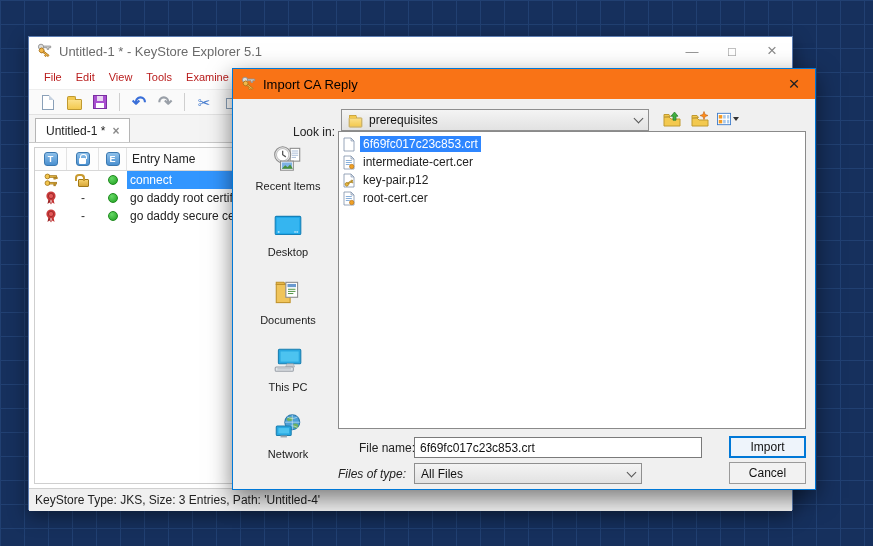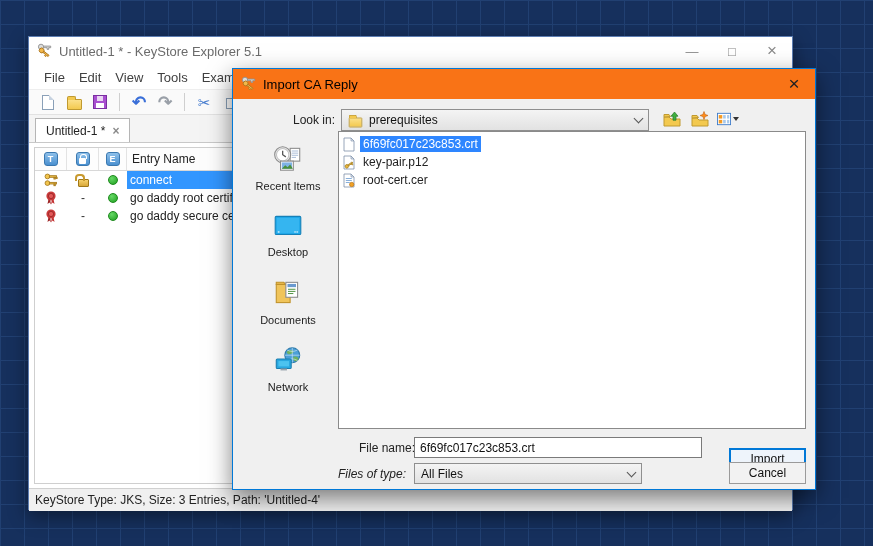--- a/index.html
+++ b/index.html
@@ -17,21 +17,21 @@
 
   
   .main-window{position:absolute;left:28px;top:36px;width:765px;height:474px;
     background:#fff;border:1px solid #5c7db2;box-shadow:0 6px 18px rgba(0,0,0,.45);}
   .titlebar{height:28px;background:#fff;display:flex;align-items:center;padding-left:8px;}
   .titlebar .title{color:#6b6b6b;font-size:13px;margin-left:6px;}
   .win-controls{margin-left:auto;display:flex;height:100%;}
   .win-btn{width:40px;display:flex;align-items:center;justify-content:center;
     color:#8a8a8a;font-size:13px;cursor:default;}
   .menubar{height:24px;background:#fff;display:flex;align-items:center;padding-left:8px;}
-  .menu-item{padding:3px 7px;color:#404040;font-size:13px;}
+  .menu-item{padding:3px 7px;color:#b91c1c;font-size:11px;}
   .toolbar{height:26px;background:#fafafa;border-top:1px solid #eee;border-bottom:1px solid #e2e2e2;
     display:flex;align-items:center;padding-left:8px;gap:4px;}
   .tool-sep{width:1px;height:18px;background:#cfcfcf;margin:0 4px;}
   .tool-btn{width:22px;height:22px;display:flex;align-items:center;justify-content:center;}
   .tabbar{height:27px;background:#f4f4f4;display:flex;align-items:flex-end;padding-left:6px;}
   .tab{background:#fff;border:1px solid #b5b5b5;border-bottom:none;height:24px;
     display:flex;align-items:center;gap:7px;padding:0 10px;font-size:12px;color:#222;}
   .tab-close{color:#8a8a8a;font-weight:bold;font-size:12px;}
   .content{position:relative;height:346px;background:#fff;border-top:1px solid #c8c8c8;}
   .table{position:absolute;left:5px;top:4px;right:0;bottom:4px;border:1px solid #cfcfcf;border-right:none;background:#fff;overflow:hidden;}
@@ -102,21 +102,21 @@
   .filelist{position:absolute;left:105px;top:62px;width:468px;height:298px;background:#fff;
     border:1px solid #8a8a8a;padding:3px 4px;overflow:hidden;}
   .file-item{display:flex;align-items:center;gap:5px;height:18px;}
   .file-item .fname{padding:1px 3px;white-space:nowrap;}
   .file-item.sel .fname{background:#2e86ff;color:#fff;}
   .fileicon{flex:none;display:flex;}
   .input-field{position:absolute;left:181px;top:368px;width:288px;height:21px;background:#fff;
     border:1px solid #7a7a7a;font-family:"Liberation Sans",sans-serif;font-size:12px;padding:0 5px;color:#111;}
   .btn{position:absolute;width:77px;height:22px;background:#f2f2f2;border:1px solid #9a9a9a;
     display:flex;align-items:center;justify-content:center;font-size:12px;color:#111;}
-  .btn.primary{border:2px solid #0078d7;background:#eef4fb;margin-top:12px;}
+  .btn.primary{border:2px solid #0078d7;background:#eef4fb;}
 </style>
 </head>
 <body>
 
 <div class="main-window">
 
   <div class="titlebar">
     <span>
       <svg width="16" height="16" viewBox="0 0 16 16">
         <g fill="#dcdcdc" stroke="#909090" stroke-width="0.9">
@@ -271,21 +271,21 @@
         <g fill="#f2b84b" stroke="#b07820" stroke-width="0.9" transform="rotate(38 6 9)">
           <circle cx="4.6" cy="9.4" r="2.4"></circle>
             <path d="M6.8 8.7 h6.6 v1.5 h-1.8 v1.5 h-1.5 v-1.5 H6.8 z"></path>
         </g>
       </svg>
     </span>
     <span class="dlg-title">Import CA Reply</span>
     <span class="dlg-close">×</span>
   </div>
 
-  <span class="dlg-label" style="left:20px;top:44px;width:82px;text-align:right;">Look in:</span>
+  <span class="dlg-label" style="left:20px;top:56px;width:82px;text-align:right;">Look in:</span>
 
   <div class="combo" style="left:108px;top:40px;width:308px;">
     <span class="i-folder" style="transform:scale(.9);"></span>
     <span class="val">prerequisites</span>
     <span class="chev"></span>
   </div>
 
   <div class="dlg-tools">
     <span class="dlg-tool">
       <svg width="18" height="16" viewBox="0 0 18 16">
@@ -351,20 +351,32 @@
           <rect x="13" y="3" width="11" height="14" fill="#fff" stroke="#8a8a8a"></rect>
           <rect x="14.5" y="4.5" width="8" height="3" fill="#6a9ad0"></rect>
           <path d="M15 9.5 h7 M15 11.5 h7 M15 13.5 h5" stroke="#4a8f3a" stroke-width="0.9"></path>
         </svg>
       </span>
       <span class="plabel">Documents</span>
     </div>
     <div class="place">
       <span>
         <svg width="32" height="28" viewBox="0 0 30 26">
+          <rect x="6" y="3" width="21" height="13.5" rx="1" fill="#28a7e0" stroke="#1b7fb0"></rect>
+          <rect x="8" y="5" width="17" height="9.5" fill="#4cc3f0"></rect>
+          <path d="M14 16.5 h6 l1.2 3 h-8.4 z" fill="#c8ccd0" stroke="#9aa0a8" stroke-width="0.5"></path>
+          <rect x="3" y="19.5" width="17" height="4" rx="1" fill="#e3e7eb" stroke="#9aa0a8"></rect>
+          <path d="M5 21 h13 M5 22.3 h13" stroke="#b8bec4" stroke-width="0.7"></path>
+        </svg>
+      </span>
+      <span class="plabel">This PC</span>
+    </div>
+    <div class="place">
+      <span>
+        <svg width="32" height="28" viewBox="0 0 30 26">
           <circle cx="19" cy="8.5" r="7" fill="#4ca0d8" stroke="#2a78a8"></circle>
           <path d="M13.5 5.5 q3 -2.5 5.5 -1.5 q2 1 0.5 2.5 q-2.5 1.5 -4.5 1 z" fill="#6fb060"></path>
           <path d="M20 10 q3 -1 4.5 1 q1 1.8 -1 3 q-2.5 1 -3.5 -1.5 z" fill="#6fb060"></path>
           <path d="M12 8.5 h14 M19 1.5 v14 M14 3.5 q5 3 10 0 M14 13.5 q5 -3 10 0" stroke="#cfe8f8" stroke-width="0.6" fill="none"></path>
           <rect x="4" y="12" width="14" height="9" rx="1" fill="#28a7e0" stroke="#1b7fb0"></rect>
           <rect x="6" y="14" width="10" height="5" fill="#4cc3f0"></rect>
           <rect x="8" y="21" width="6" height="1.8" fill="#9aa5ae"></rect>
         </svg>
       </span>
       <span class="plabel">Network</span>
@@ -373,20 +385,31 @@
 
   <div class="filelist">
     <div class="file-item sel">
       <span class="fileicon">
         <svg width="12" height="15" viewBox="0 0 12 14">
           <path d="M1 0.5 h7 l3 3 v10 H1 z" fill="#fff" stroke="#7d8fa8" stroke-width="0.8"></path>
           <path d="M8 0.5 l3 3 h-3 z" fill="#dce4ee" stroke="#7d8fa8" stroke-width="0.6"></path>
         </svg>
       </span>
       <span class="fname">6f69fc017c23c853.crt</span>
+    </div>
+    <div class="file-item">
+      <span class="fileicon">
+        <svg width="12" height="15" viewBox="0 0 12 14">
+          <path d="M1 0.5 h7 l3 3 v10 H1 z" fill="#fff" stroke="#7d8fa8" stroke-width="0.8"></path>
+          <path d="M8 0.5 l3 3 h-3 z" fill="#dce4ee" stroke="#7d8fa8" stroke-width="0.6"></path>
+          <path d="M2.8 5 h6 M2.8 7 h6 M2.8 9 h4" stroke="#6a9ad0" stroke-width="0.8"></path>
+          <circle cx="8.7" cy="11" r="2.2" fill="#f0a125" stroke="#b06a10" stroke-width="0.6"></circle>
+        </svg>
+      </span>
+      <span class="fname">intermediate-cert.cer</span>
     </div>
     <div class="file-item">
       <span class="fileicon">
         <svg width="12" height="15" viewBox="0 0 12 14">
           <path d="M1 0.5 h7 l3 3 v10 H1 z" fill="#fff" stroke="#7d8fa8" stroke-width="0.8"></path>
           <path d="M8 0.5 l3 3 h-3 z" fill="#dce4ee" stroke="#7d8fa8" stroke-width="0.6"></path>
           <g fill="#e8b63e" stroke="#96700f" stroke-width="0.6" transform="rotate(-35 5 10)">
             <circle cx="3.6" cy="10" r="1.8"></circle>
               <rect x="5.2" y="9.4" width="5.2" height="1.2"></rect>
               <rect x="8.6" y="10.6" width="1" height="1.4"></rect>

